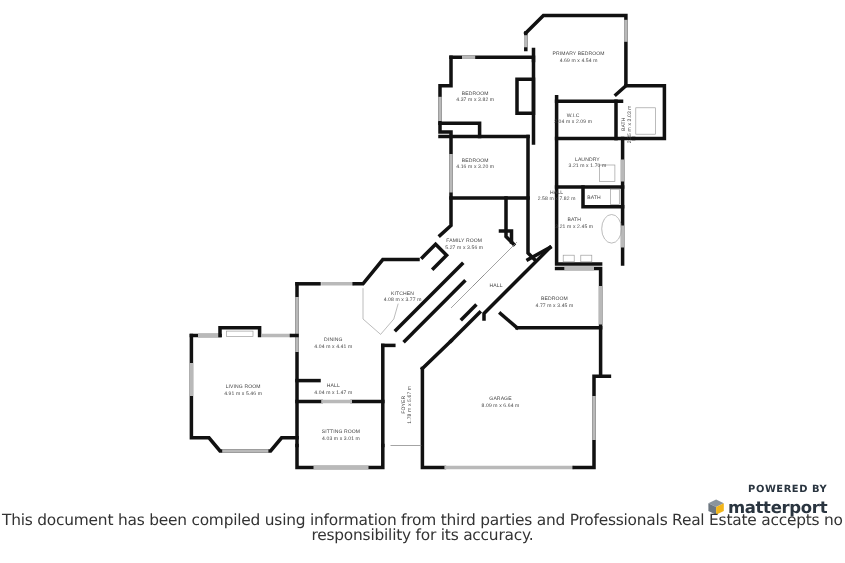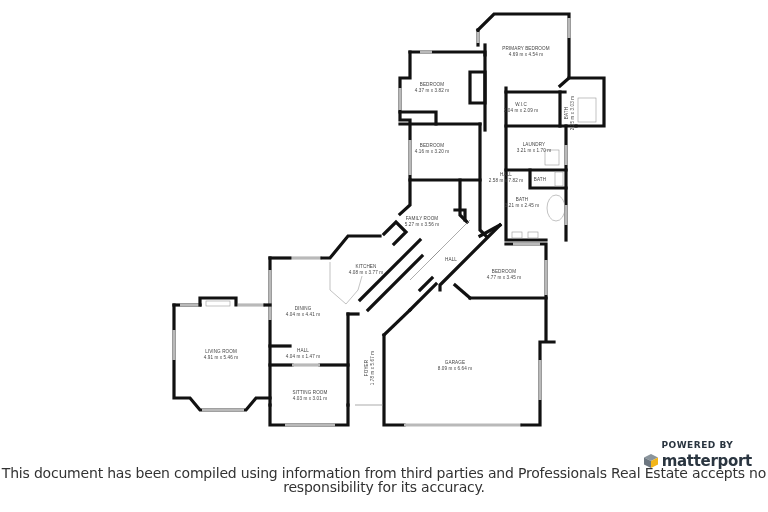--- a/index.html
+++ b/index.html
@@ -7,21 +7,21 @@
   #plan { position:absolute; left:0; top:0; width:768px; height:512px; }
   .wall { fill:none; stroke:#111; stroke-width:3.2; stroke-linejoin:miter; stroke-linecap:square; }
   .thin { fill:none; stroke:#888; stroke-width:0.7; }
   .win { stroke:#b9b9b9; stroke-width:3.2; }
   .fix { fill:none; stroke:#999; stroke-width:0.6; }
   .lbl { position:absolute; font-size:4.6px; color:#444; text-align:center; line-height:6px; white-space:nowrap; transform:translate(-50%,-50%); letter-spacing:0.1px; }
   .lbl .nm { text-transform:uppercase; display:block; }
   .lbl .dm { display:block; }
   .lbl.rot { transform:translate(-50%,-50%) rotate(-90deg); }
   .disclaimer { position:absolute; left:0; width:768px; top:466px; text-align:center; font-size:14px; color:#333; line-height:14px; font-family:"DejaVu Sans", sans-serif; letter-spacing:-0.2px; }
-  .powered { position:absolute; right:16px; top:440px; text-align:center; }
+  .powered { position:absolute; right:16px; top:440px; text-align:right; }
   .powered .pb { font-size:9px; font-weight:bold; color:#2a3540; letter-spacing:0.5px; font-family:"DejaVu Sans", sans-serif; }
   .powered .brand { display:flex; align-items:center; justify-content:flex-end; gap:3px; margin-top:2px; }
   .powered .bn { font-size:15px; font-weight:bold; color:#2a3540; font-family:"DejaVu Sans", sans-serif; letter-spacing:-0.3px; }
 </style>
 </head>
 <body>
 
 <svg id="plan" viewBox="0 0 768 512" xmlns="http://www.w3.org/2000/svg">
 
   <g>

